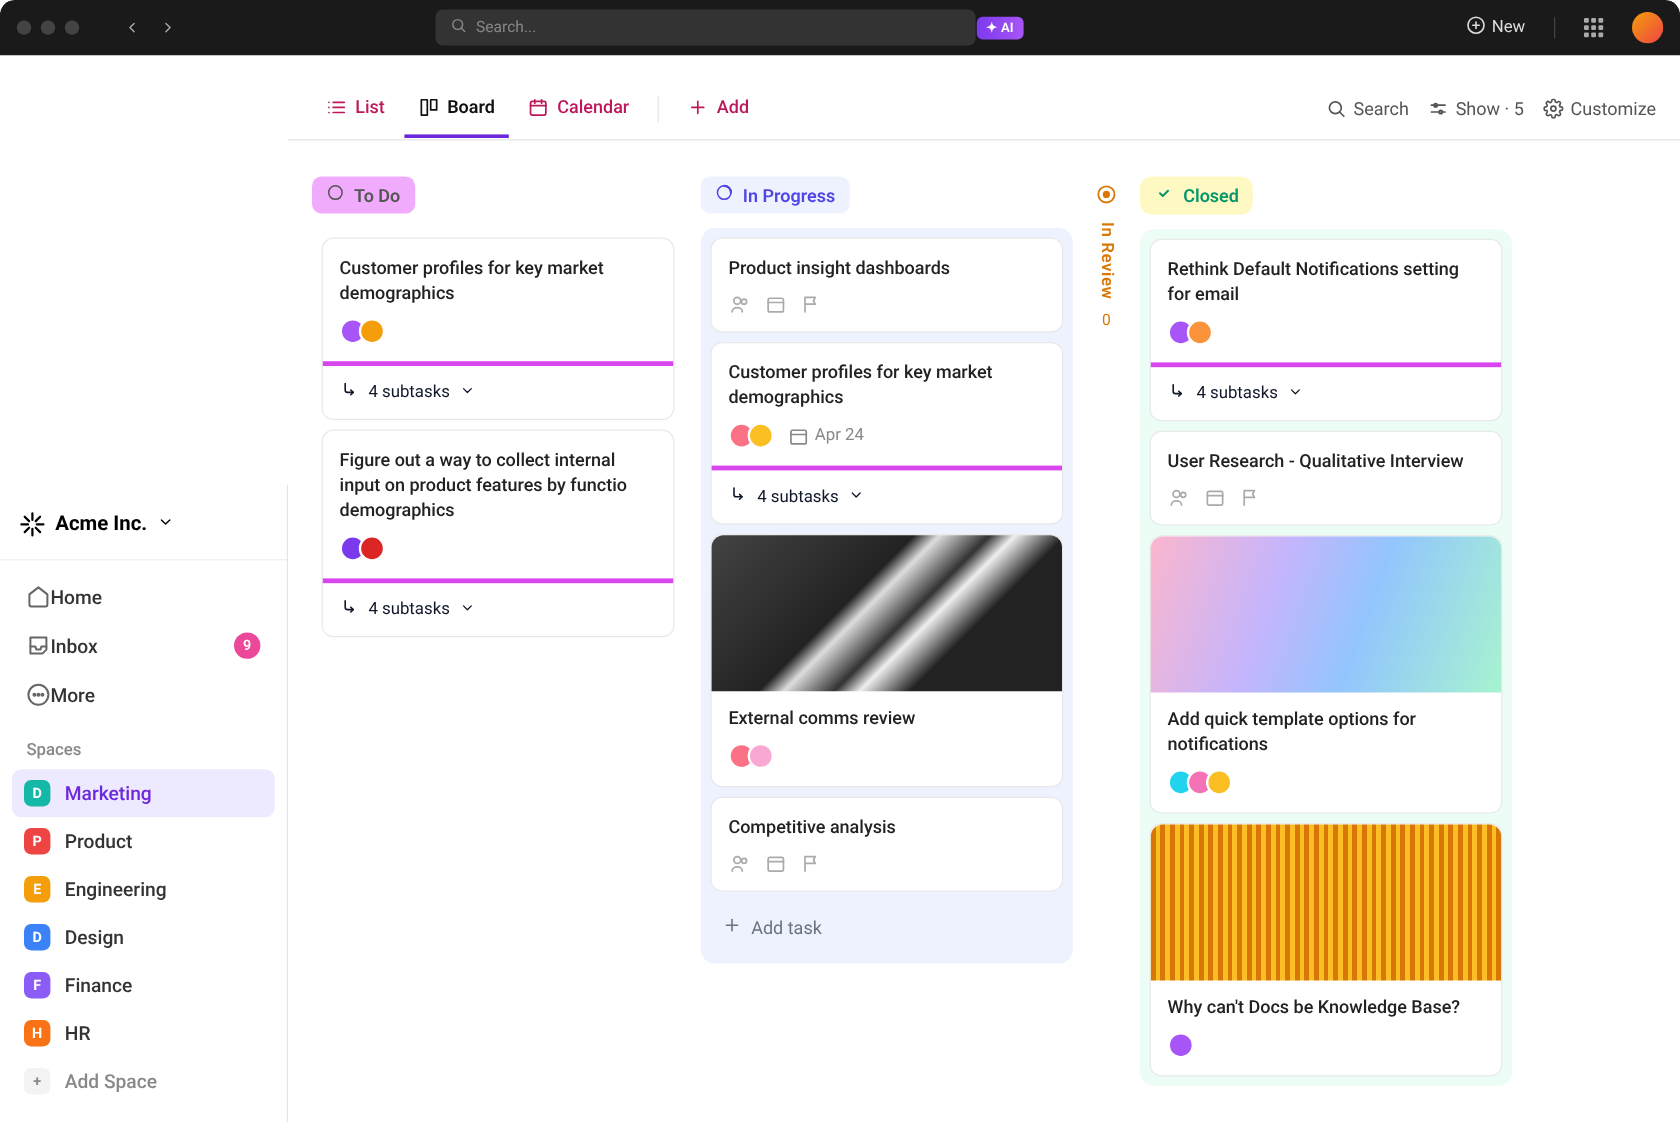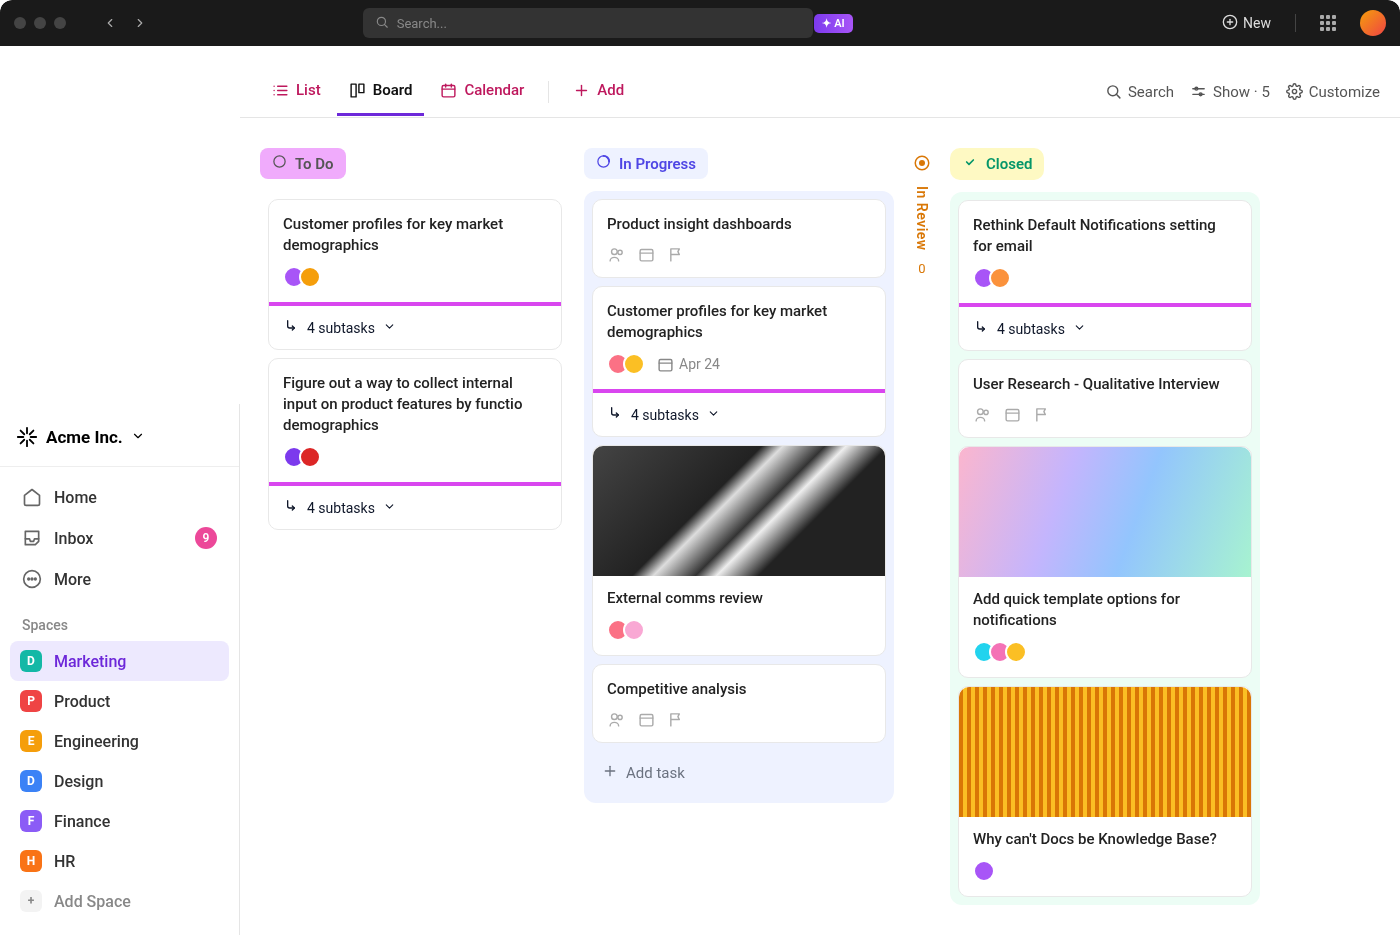--- a/index.html
+++ b/index.html
@@ -16,21 +16,21 @@
 .apps-icon{ display:grid; grid-template-columns:repeat(3,4px); grid-template-rows:repeat(3,4px); gap:2px; cursor:pointer;}
 .apps-icon span{ background:#aaa; border-radius:1px;}
 .avatar-sm{ width:26px; height:26px; border-radius:50%; background:linear-gradient(135deg,#f59e0b,#ef4444); cursor:pointer;}
 .divider-v{ width:1px; height:18px; background:#444;}
 
 .main { display:flex; height:calc(100% - 46px);align-items:flex-end;}
 .sidebar { width:240px; border-right:1px solid #e5e5e5; padding:14px 10px; display:flex; flex-direction:column;}
 .workspace-selector { display:flex; align-items:center; gap:8px; padding:8px 6px 18px; font-weight:700; font-size:17px; cursor:pointer;}
 .logo-icon{ width:22px; height:22px; }
 .sidebar-divider{ height:1px; background:#eee; margin:0 -10px 10px;}
-.side-item { display:flex; align-items:center; gap:12px; padding:10px 12px; border-radius:8px; font-size:16px; color:#333; cursor:pointer; font-weight:500;}
+.side-item { display:flex; align-items:center; padding:10px 12px; border-radius:8px; font-size:16px; color:#333; cursor:pointer; font-weight:500;}
 .side-item .icon{ width:20px; height:20px; display:flex; align-items:center; justify-content:center; color:#666;}
 .badge{ margin-left:auto; background:#ec4899; color:#fff; min-width:22px; height:22px; border-radius:11px; display:flex; align-items:center; justify-content:center; font-size:12px; font-weight:600;}
 .section-label{ font-size:14px; color:#888; padding:18px 12px 8px; font-weight:500;}
 .space-item{ display:flex; align-items:center; gap:12px; padding:9px 10px; border-radius:8px; font-size:16px; color:#333; cursor:pointer; font-weight:500;}
 .space-item.active{ background:#ede9fe; color:#6d28d9;}
 .space-badge{ width:22px; height:22px; border-radius:6px; color:#fff; display:flex; align-items:center; justify-content:center; font-size:12px; font-weight:700;}
 .add-space{ color:#888;}
 
 .content { flex:1; display:flex; flex-direction:column; overflow:hidden;}
 .toolbar { height:52px; border-bottom:1px solid #e5e5e5; display:flex; align-items:center; padding:0 20px; gap:4px;}

